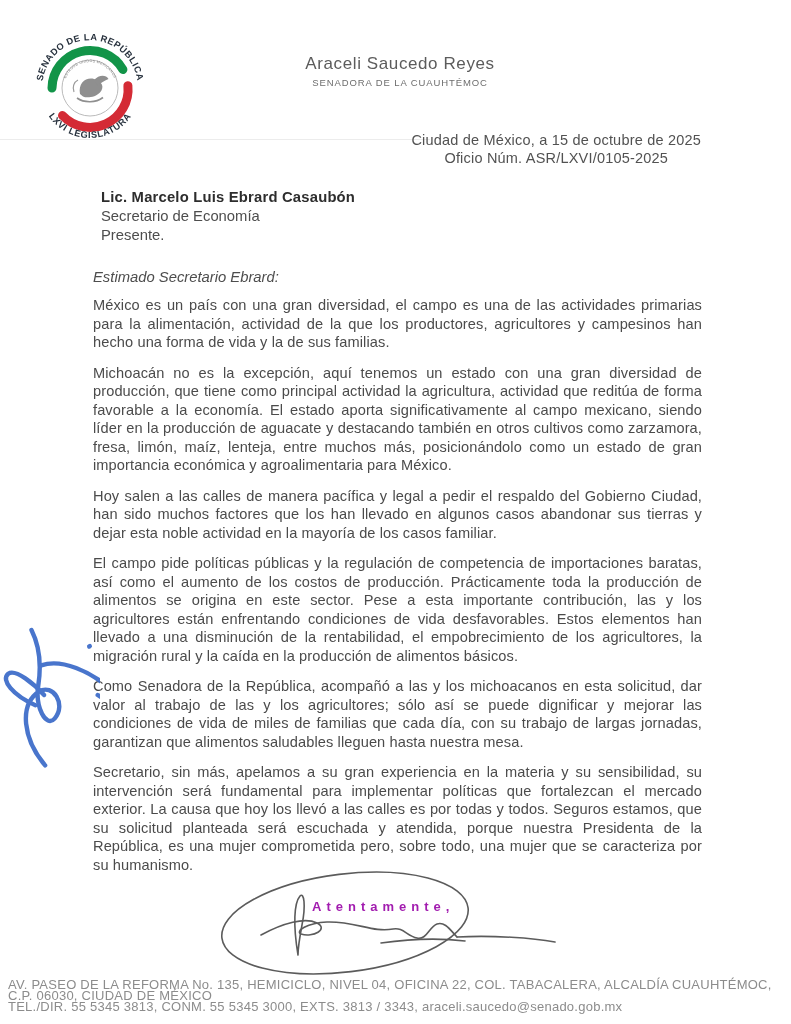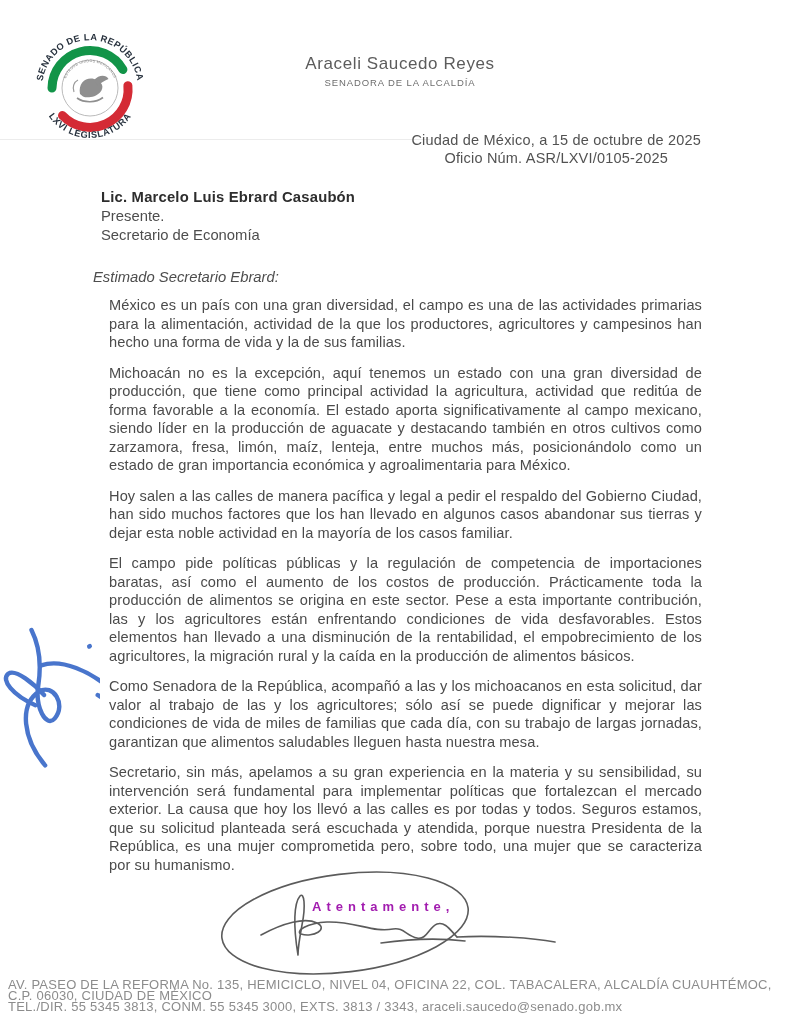--- a/index.html
+++ b/index.html
@@ -21,21 +21,21 @@
   
   .recipient{position:absolute;left:93px;top:188px;font-size:14.8px;line-height:18.8px;margin-left:8px;}
   .recipient .rname{font-weight:bold;color:#2d2d2d;letter-spacing:0.2px;}
   .salutation{position:absolute;left:93px;top:269px;font-size:14.8px;color:#4d4d4d;font-style:italic;}
   
   .body-text{
     position:absolute;left:93px;top:296px;width:609px;
     font-size:14.6px;line-height:18.5px;text-align:justify;color:#4b4b4b;
     letter-spacing:0.1px;
   }
-  .body-text p{margin:0 0 12px 16px;}
+  .body-text p{margin:0 0 12px 0;}
   
   .closing{
     position:absolute;left:312px;top:899px;font-size:13px;font-weight:bold;
     letter-spacing:5px;color:#a21caf;z-index:2;
   }
   .sig-main{position:absolute;left:203px;top:863px;z-index:3;}
   .sig-margin{position:absolute;left:0px;top:578px;z-index:3;}
   
   .footer{
     position:absolute;left:8px;top:979px;width:783px;text-align:left;
@@ -72,34 +72,34 @@
     <text font-family="Liberation Sans, sans-serif" font-size="9.2" font-weight="bold" letter-spacing="0.6" fill="#28323e">
       <textPath href="#arcBottom" startOffset="50%" text-anchor="middle">LXVI LEGISLATURA</textPath>
     </text>
     <text font-family="Liberation Sans, sans-serif" font-size="3.6" letter-spacing="0.3" fill="#7d7d7d">
       <textPath href="#arcInner" startOffset="50%" text-anchor="middle">ESTADOS UNIDOS MEXICANOS</textPath>
     </text>
   </svg>
 
   <div class="sender">
     <div class="sender-name">Araceli Saucedo Reyes</div>
-    <div class="sender-title">SENADORA DE LA ALCALDÍA</div>
+    <div class="sender-title">SENADORA DE LA CUAUHTÉMOC</div>
   </div>
 
   <div class="hairline"></div>
 
   <div class="dateblock">
     <div>Ciudad de México, a 15 de octubre de 2025</div>
     <div>Oficio Núm. ASR/LXVI/0105-2025</div>
   </div>
 
   <div class="recipient">
     <div class="rname">Lic. Marcelo Luis Ebrard Casaubón</div>
+    <div>Secretario de Economía</div>
     <div>Presente.</div>
-    <div>Secretario de Economía</div>
   </div>
 
   <div class="salutation">Estimado Secretario Ebrard:</div>
 
   <div class="body-text">
     <p>México es un país con una gran diversidad, el campo es una de las actividades primarias para la alimentación, actividad de la que los productores, agricultores y campesinos han hecho una forma de vida y la de sus familias.</p>
     <p>Michoacán no es la excepción, aquí tenemos un estado con una gran diversidad de producción, que tiene como principal actividad la agricultura, actividad que reditúa de forma favorable a la economía. El estado aporta significativamente al campo mexicano, siendo líder en la producción de aguacate y destacando también en otros cultivos como zarzamora, fresa, limón, maíz, lenteja, entre muchos más, posicionándolo como un estado de gran importancia económica y agroalimentaria para México.</p>
     <p>Hoy salen a las calles de manera pacífica y legal a pedir el respaldo del Gobierno Ciudad, han sido muchos factores que los han llevado en algunos casos abandonar sus tierras y dejar esta noble actividad en la mayoría de los casos familiar.</p>
     <p>El campo pide políticas públicas y la regulación de competencia de importaciones baratas, así como el aumento de los costos de producción. Prácticamente toda la producción de alimentos se origina en este sector. Pese a esta importante contribución, las y los agricultores están enfrentando condiciones de vida desfavorables. Estos elementos han llevado a una disminución de la rentabilidad, el empobrecimiento de los agricultores, la migración rural y la caída en la producción de alimentos básicos.</p>
     <p>Como Senadora de la República, acompañó a las y los michoacanos en esta solicitud, dar valor al trabajo de las y los agricultores; sólo así se puede dignificar y mejorar las condiciones de vida de miles de familias que cada día, con su trabajo de largas jornadas, garantizan que alimentos saludables lleguen hasta nuestra mesa.</p>

